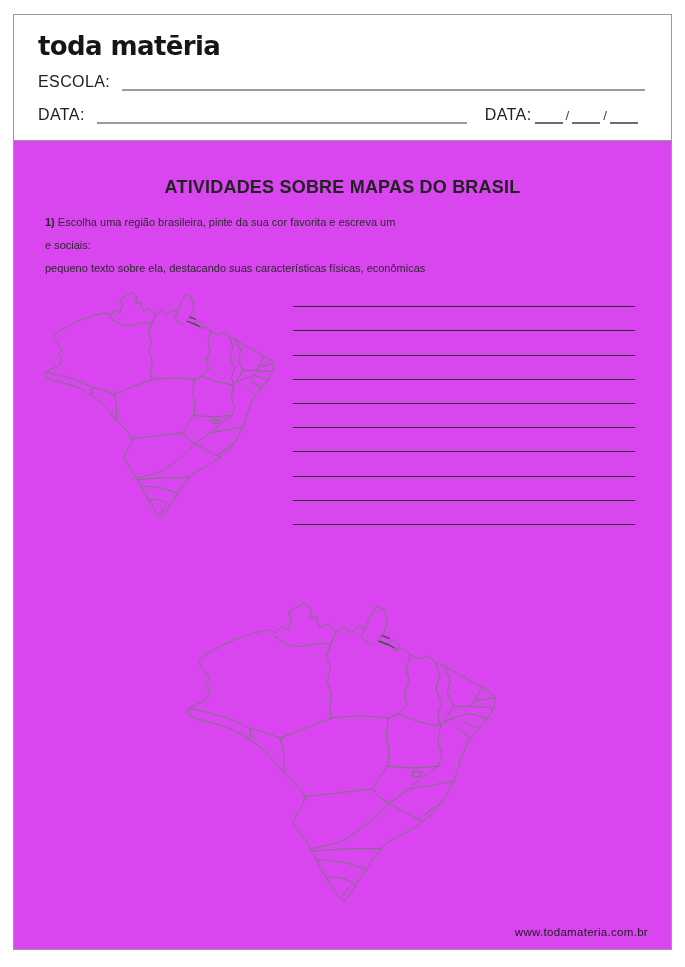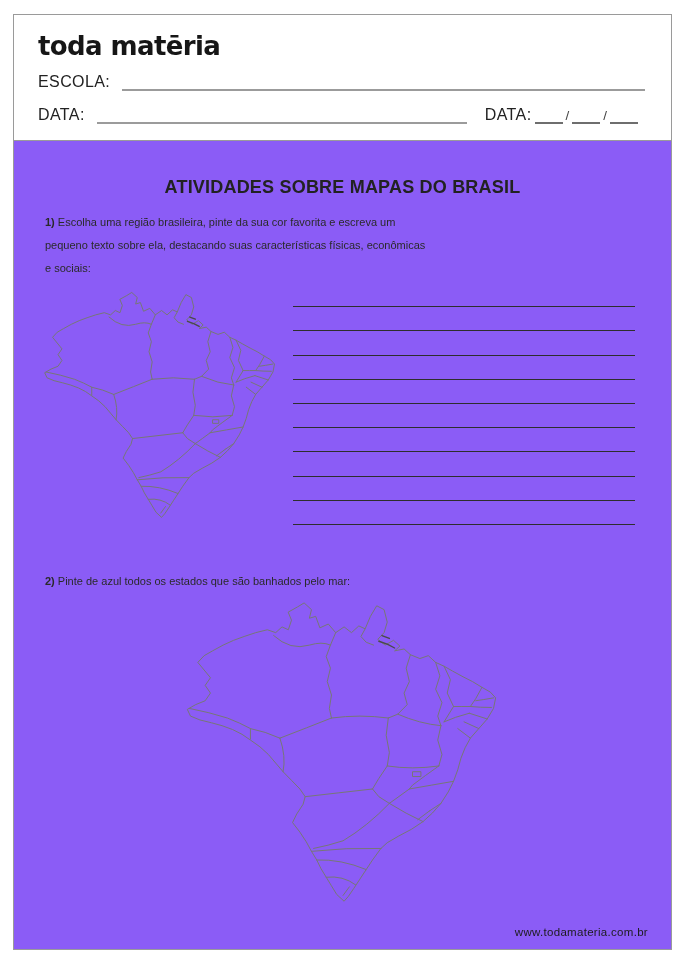--- a/index.html
+++ b/index.html
@@ -17,21 +17,21 @@
   .row-nome   { top: 90px; }
   .field-label { font-size: 16px; letter-spacing: 0.4px; color: #222; line-height: 1.2; }
   .fill-line { flex: 1 1 auto; height: 5px; border-bottom: 2px solid #9b9b9b; margin-left: 12px; }
   .nome-line { flex: 1 1 auto; max-width: 370px; }
   .data-group { display: flex; align-items: flex-end; margin-left: 18px; text-align: center; }
   .date-field { display: inline-block; width: 28px; height: 5px; border-bottom: 2px solid #6e6e6e; margin: 0 3px; }
   .date-sep { font-size: 13.5px; color: #444; line-height: 1.1; }
 
   
   .main-box { position: absolute; left: 13px; top: 141px; width: 659px; height: 809px;
-    border: 1px solid #9a9a9a; border-top: none; background: #8b5cf6; }
+    border: 1px solid #9a9a9a; border-top: none; background: #d946ef; }
   .sheet-title { position: absolute; top: 36px; left: 0; right: 0; text-align: center;
     font-size: 18px; font-weight: 700; letter-spacing: 0.2px; color: #222; }
   .question { position: absolute; left: 31px; right: 30px; font-size: 11px; line-height: 23px; color: #2a2a2a; white-space: nowrap; }
   .q1 { top: 70px; }
   .q2 { top: 429px; }
   .q-num { font-weight: 700; }
 
   .map-small { position: absolute; left: 26px; top: 150px; }
   .writing-lines { position: absolute; left: 279px; right: 36px; top: 142px; }
   .wline { height: 24.2px; border-bottom: 1.5px solid #2e2e2e; }
@@ -134,44 +134,41 @@
         <span class="date-field"></span>
       </span>
     </div>
   </div>
 
   <div class="main-box">
     <div class="sheet-title">ATIVIDADES SOBRE MAPAS DO BRASIL</div>
 
     <div class="question q1">
       <div><span class="q-num">1)</span> <span>Escolha uma região brasileira, pinte da sua cor favorita e escreva um</span></div>
+      <div>e sociais:</div>
       <div>pequeno texto sobre ela, destacando suas características físicas, econômicas</div>
-      <div>e sociais:</div>
     </div>
 
     <svg class="map-small" width="240" height="230" viewBox="8 0 306 318" preserveAspectRatio="none">
       <use href="#brmap"></use>
     </svg>
 
     <div class="writing-lines">
         <div class="wline"></div>
         <div class="wline"></div>
         <div class="wline"></div>
         <div class="wline"></div>
         <div class="wline"></div>
         <div class="wline"></div>
         <div class="wline"></div>
         <div class="wline"></div>
         <div class="wline"></div>
         <div class="wline"></div>
       </div>
 
-    <div class="question q2">
-      <span class="q-num">2)</span> <span>Pinte de azul todos os estados que são banhados pelo mar:</span>
-    </div>
 
     <svg class="map-large" width="322" height="305" viewBox="8 0 306 318" preserveAspectRatio="none">
       <use href="#brmap"></use>
     </svg>
 
     <div class="footer-url">www.todamateria.com.br</div>
   </div>
 </div>
 
 </body></html>

